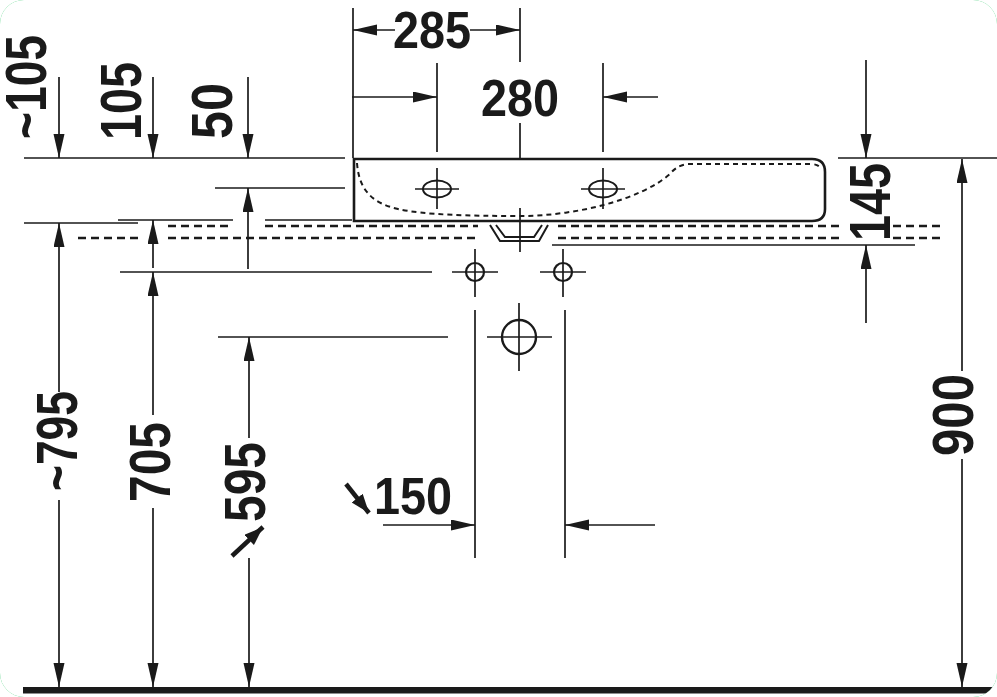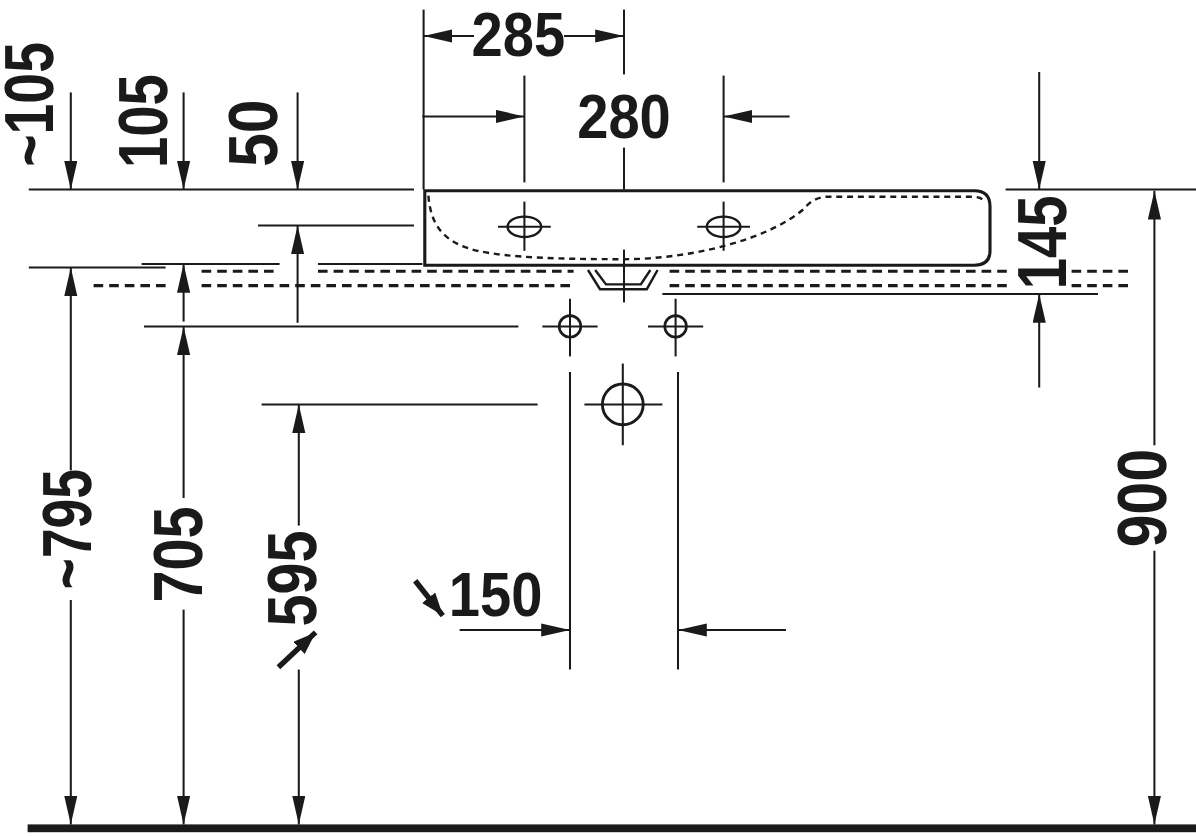--- a/index.html
+++ b/index.html
@@ -1,18 +1,18 @@
 <!DOCTYPE html>
 <html><head>
 <meta charset="utf-8">
 <title>Drawing</title>
 <style>
   html,body{margin:0;padding:0;background:#ffffff;}
   .stage{position:relative;width:997px;height:697px;background:#22c55e;overflow:hidden;
-         font-family:"Liberation Sans", sans-serif;}
+         font-family:"Liberation Sans", sans-serif;border-radius:24px;}
   svg text{font-family:"Liberation Sans", sans-serif;font-weight:bold;fill:#1a1a1a;}
 </style>
 </head>
 <body>
 
 <div class="stage">
 <svg width="997" height="697" viewBox="0 0 997 697" xmlns="http://www.w3.org/2000/svg">
 
   <defs>
     <marker id="ah" markerUnits="userSpaceOnUse" markerWidth="26" markerHeight="12" refX="24" refY="5.5" orient="auto">

